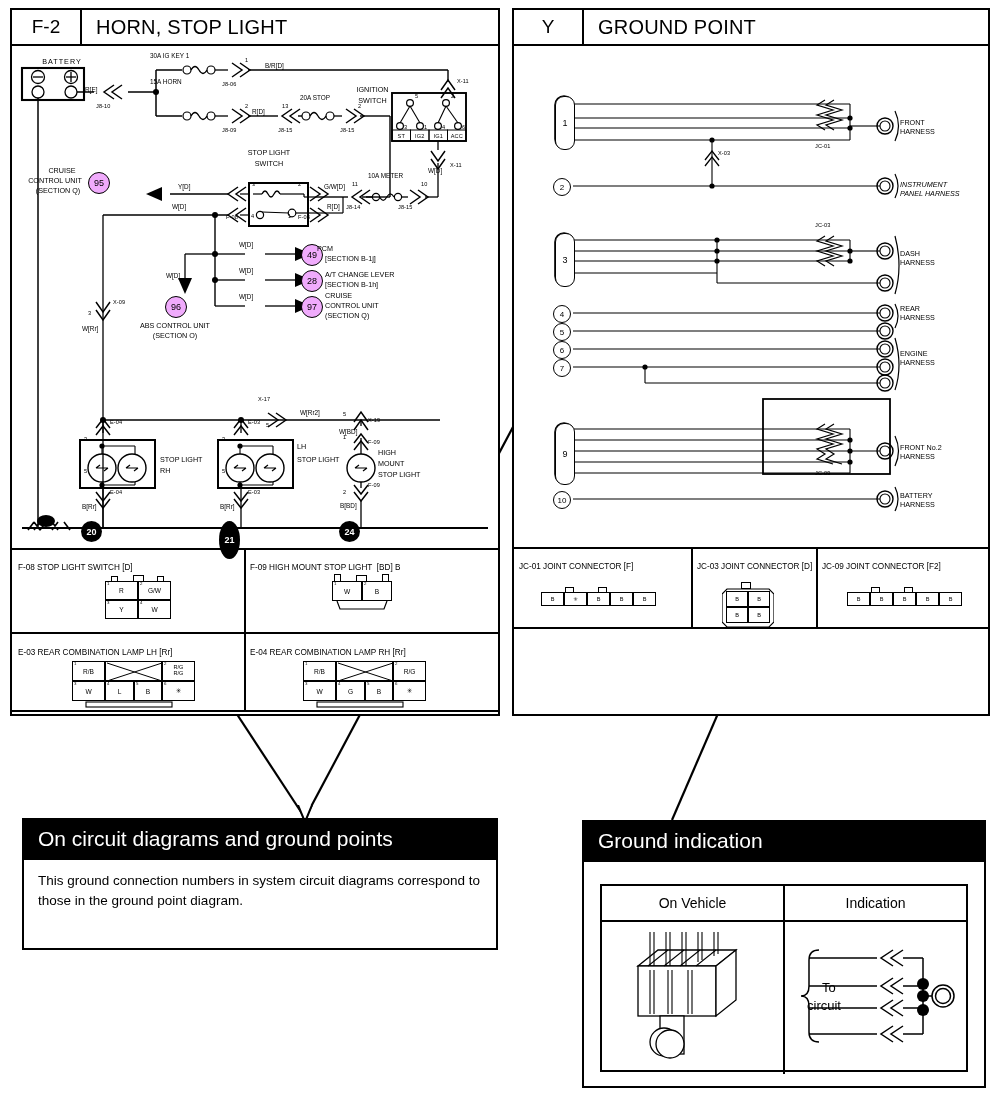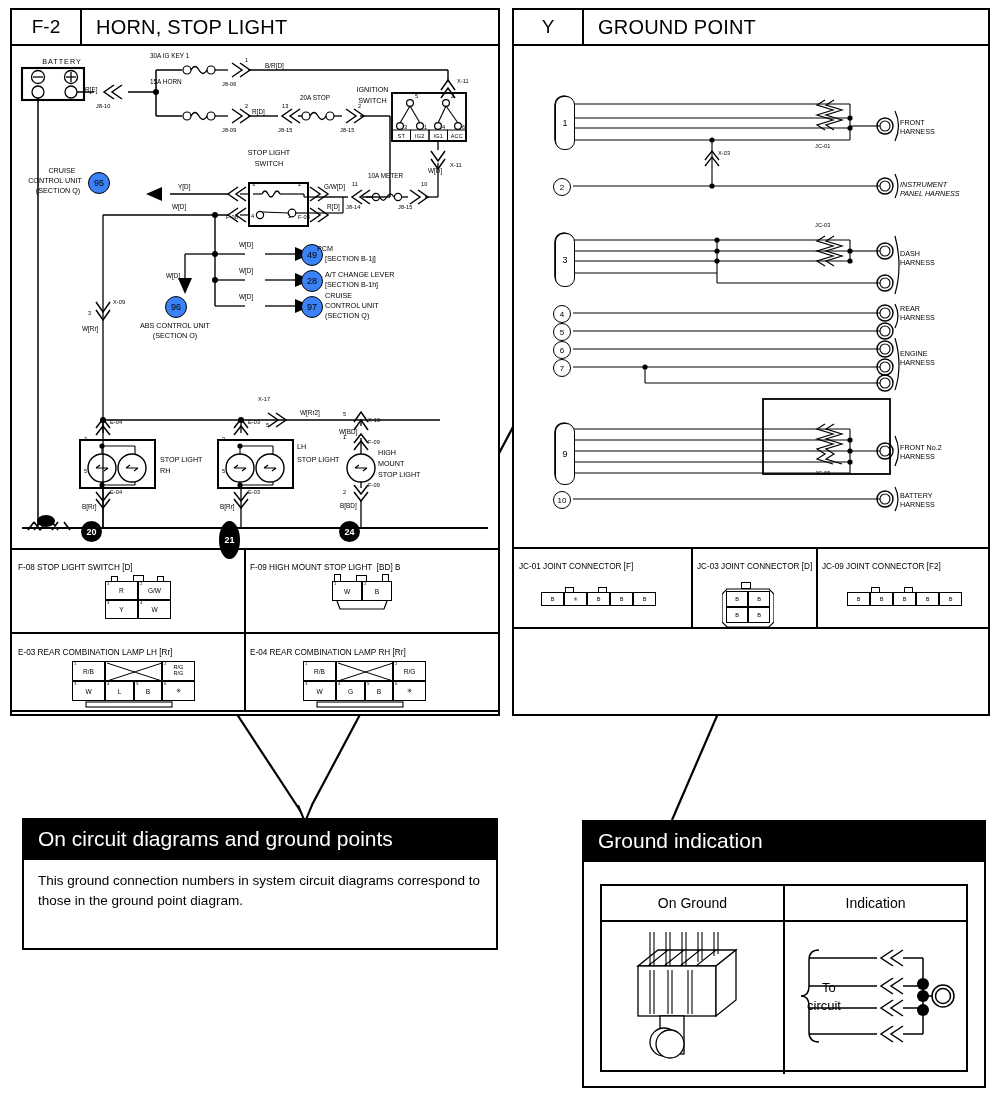--- a/index.html
+++ b/index.html
@@ -17,21 +17,21 @@
 
   
   .t{position:absolute;font-size:5.6px;line-height:1.25;letter-spacing:.1px;white-space:pre;}
   .t6{position:absolute;font-size:6.4px;line-height:1.3;white-space:pre;}
   .t7{position:absolute;font-size:7.2px;line-height:1.3;white-space:pre;}
   .t8{position:absolute;font-size:8.2px;line-height:1.35;white-space:pre;margin-top:7px;}
   .ctr{text-align:center;}
   .b{font-weight:bold;}
 
   
-  .ref{position:absolute;border:1.6px solid #000;border-radius:50%;background:#3b82f6;
+  .ref{position:absolute;border:1.6px solid #000;border-radius:50%;background:#f0abfc;
        display:flex;align-items:center;justify-content:center;font-size:9px;}
   .gndnum{position:absolute;border-radius:50%;background:#000;color:#fff;
           display:flex;align-items:center;justify-content:center;font-size:9px;font-weight:bold;}
   .gpnum{position:absolute;border:1.4px solid #000;border-radius:50%;background:#fff;
          display:flex;align-items:center;justify-content:center;font-size:8px;}
   .gpbar{position:absolute;border:1.6px solid #000;border-radius:9px;background:#fff;
          display:flex;align-items:center;justify-content:center;font-size:9px;}
 
   
   .conn-box{position:absolute;}
@@ -748,21 +748,21 @@
     <div class="callout-hd">On circuit diagrams and ground points</div>
     <div class="callout-bd">This ground connection numbers in system circuit diagrams correspond to those in the ground point diagram.</div>
   </div>
 
   <div class="callout" style="left:582px;top:820px;width:404px;height:268px;">
     <div class="callout-hd">Ground indication</div>
   </div>
 
   <div class="gi-tbl" style="left:600px;top:884px;width:368px;height:188px;">
     <div class="gi-hdr">
-      <div class="gi-hc first">On Ground</div>
+      <div class="gi-hc first">On Vehicle</div>
       <div class="gi-hc">Indication</div>
     </div>
     <div class="gi-body">
       <div class="gi-bc first">
         <svg width="183" height="152">
           <g stroke="#000" fill="#fff" stroke-width="1.3">
             <path d="M36 44 L56 28 L134 28 L114 44 Z"></path>
             <rect x="36" y="44" width="78" height="50"></rect>
             <path d="M114 44 L134 28 L134 78 L114 94 Z"></path>
             <g stroke-width="1.1" fill="none">

